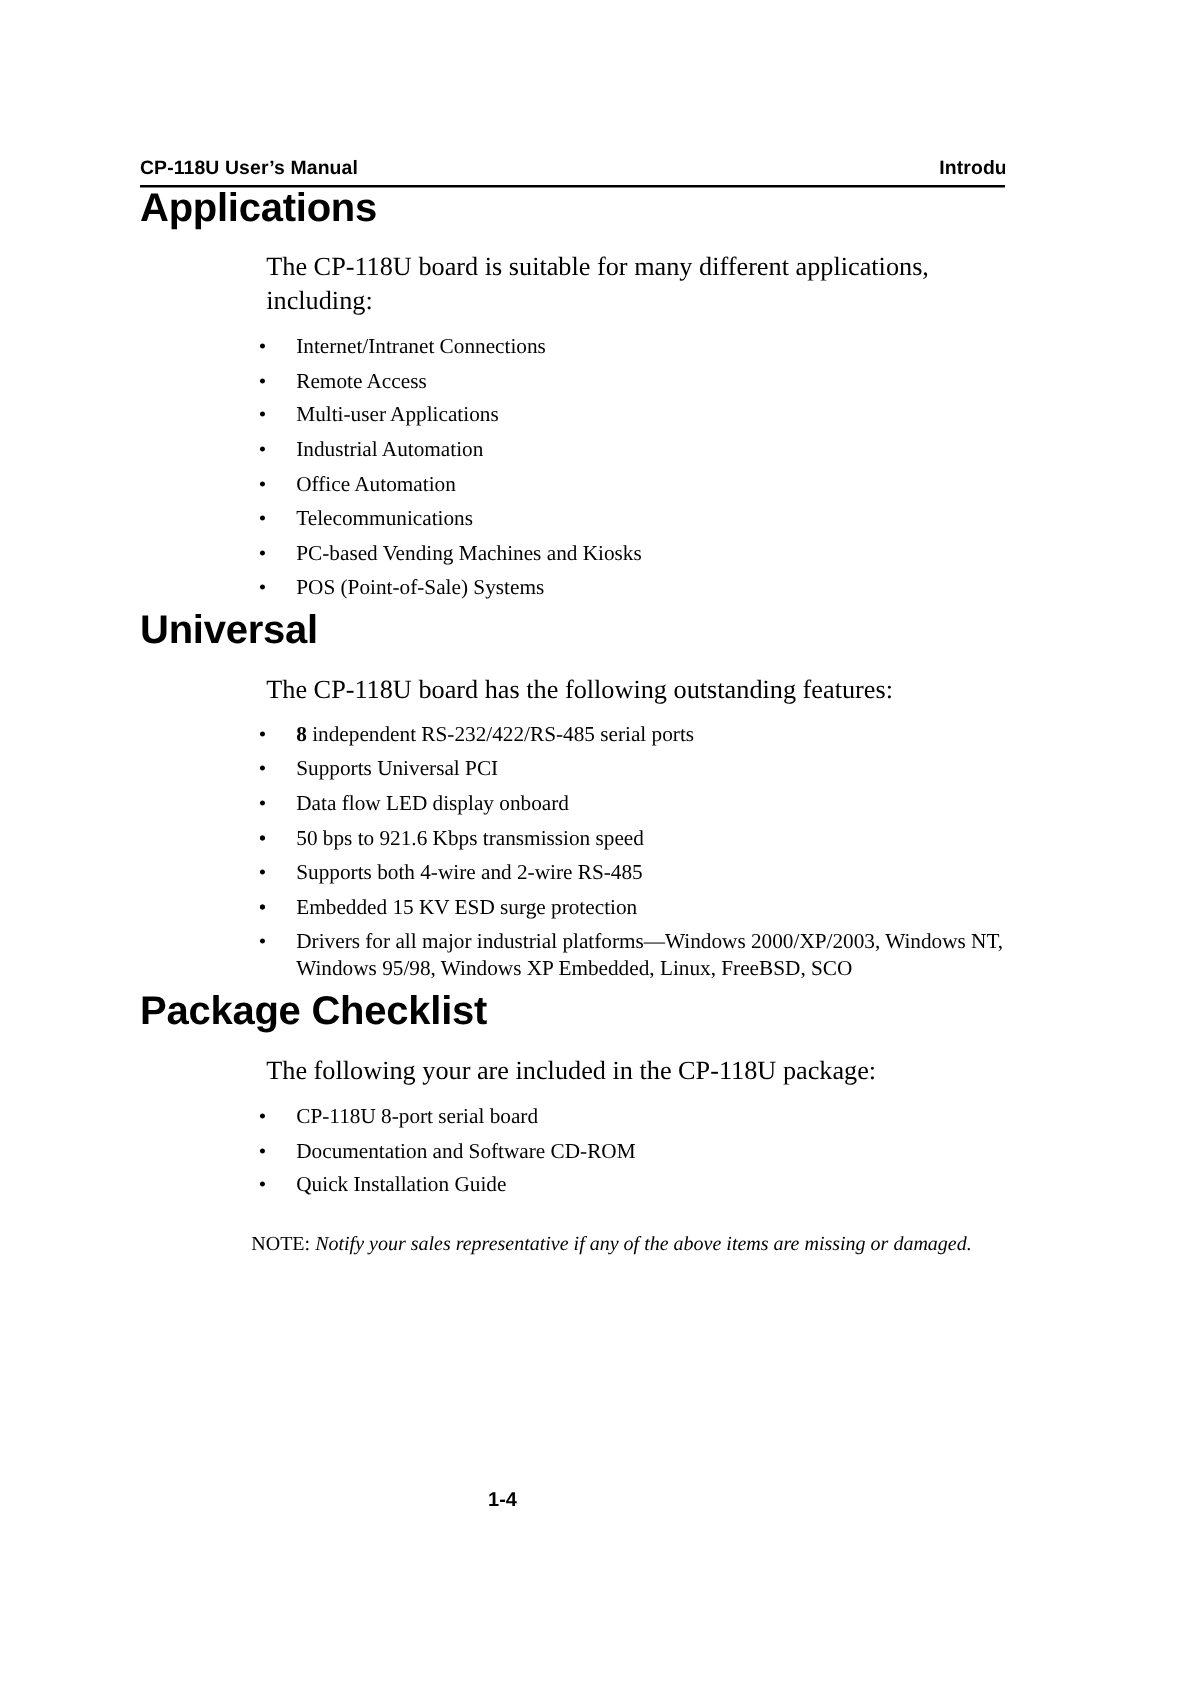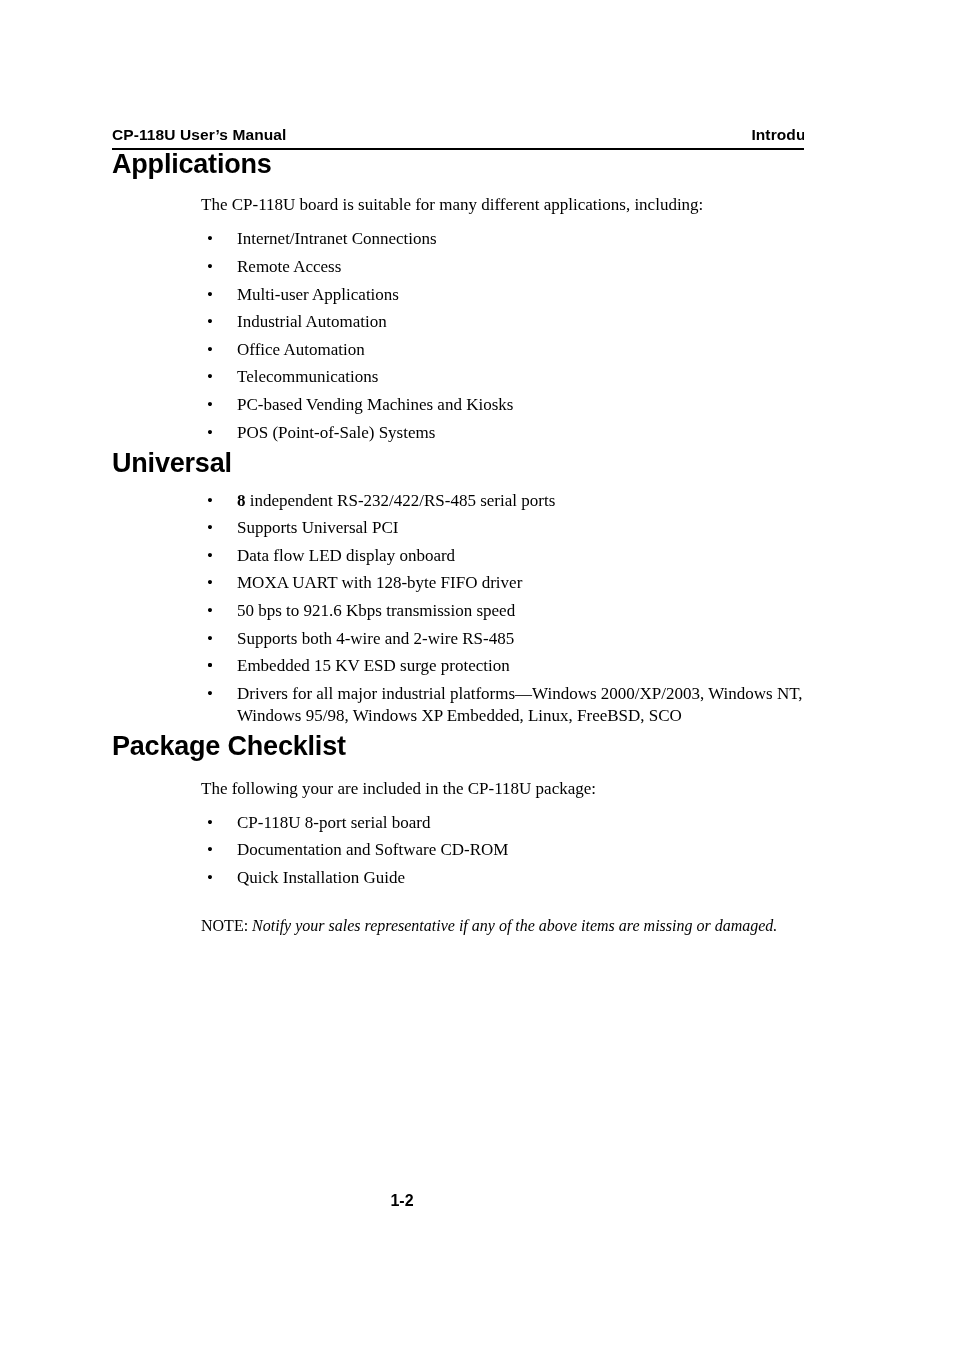--- a/index.html
+++ b/index.html
@@ -40,36 +40,36 @@
     border: 0;
     border-top: 2px solid #000;
     margin: 0 0 0 0;
     width: 731px;
   }
 
   
   h1.sec {
     font-family: "Liberation Sans", sans-serif;
     font-weight: bold;
-    font-size: 27px;
+    font-size: 32px;
     line-height: 1.05;
     margin: 0;
     padding: 0;
     letter-spacing: -0.2px;
   }
   .sec-applications { margin-top: 35px; }
   .sec-features     { margin-top: 24px; }
   .sec-package      { margin-top: 23px; }
 
   
   .intro {
     font-family: "Liberation Serif", serif;
-    font-size: 17px;
+    font-size: 21px;
     line-height: 1.3;
-    margin: 0;
+    margin: 12px;
     padding-left: 89px;
   }
   .intro-applications { margin-top: 16px; }
   .intro-features     { margin-top: 17px; }
   .intro-package      { margin-top: 17px; }
 
   ul.bl {
     list-style: none;
     margin: 0;
     padding: 0;
@@ -138,25 +138,26 @@
         <li><span class="dot">•</span><span>Remote Access</span></li>
         <li><span class="dot">•</span><span>Multi-user Applications</span></li>
         <li><span class="dot">•</span><span>Industrial Automation</span></li>
         <li><span class="dot">•</span><span>Office Automation</span></li>
         <li><span class="dot">•</span><span>Telecommunications</span></li>
         <li><span class="dot">•</span><span>PC-based Vending Machines and Kiosks</span></li>
         <li><span class="dot">•</span><span>POS (Point-of-Sale) Systems</span></li>
       </ul>
 
     <h1 class="sec sec-features">Universal</h1>
+    <p class="intro intro-features">The CP-118U board has the following outstanding features:</p>
     <ul class="bl bl-features" id="features-list">
         <li><span class="dot">•</span><b>8</b><span> independent RS-232/422/RS-485 serial ports</span></li>
         <li><span class="dot">•</span><span>Supports Universal PCI</span></li>
         <li><span class="dot">•</span><span>Data flow LED display onboard</span></li>
-        <li><span class="dot">•</span><span>MOXA UART with 128-byte FIFO driver</span></li>
+        <li><span class="dot">•</span></li>
         <li><span class="dot">•</span><span>50 bps to 921.6 Kbps transmission speed</span></li>
         <li><span class="dot">•</span><span>Supports both 4-wire and 2-wire RS-485</span></li>
         <li><span class="dot">•</span></li>
         <li><span class="dot">•</span><span>Embedded 15 KV ESD surge protection</span></li>
         <li><span class="dot">•</span><span>Drivers for all major industrial platforms—Windows 2000/XP/2003, Windows NT, Windows 95/98, Windows XP Embedded, Linux, FreeBSD, SCO</span></li>
       </ul>
 
     <h1 class="sec sec-package">Package Checklist</h1>
     <p class="intro intro-package">The following your are included in the CP-118U package:</p>
     <ul class="bl bl-package" id="package-list">
@@ -165,16 +166,16 @@
         <li><span class="dot">•</span><span>Quick Installation Guide</span></li>
       </ul>
 
     <p class="note">
       <span class="note-label">NOTE: </span><span class="note-body">Notify your sales representative if any of the above items are missing or damaged.</span>
     </p>
 
   </div>
 
   <div class="footer">
-    <span>1-2</span>
+    <span>1-4</span>
   </div>
 
 </div>
 
 </body></html>

